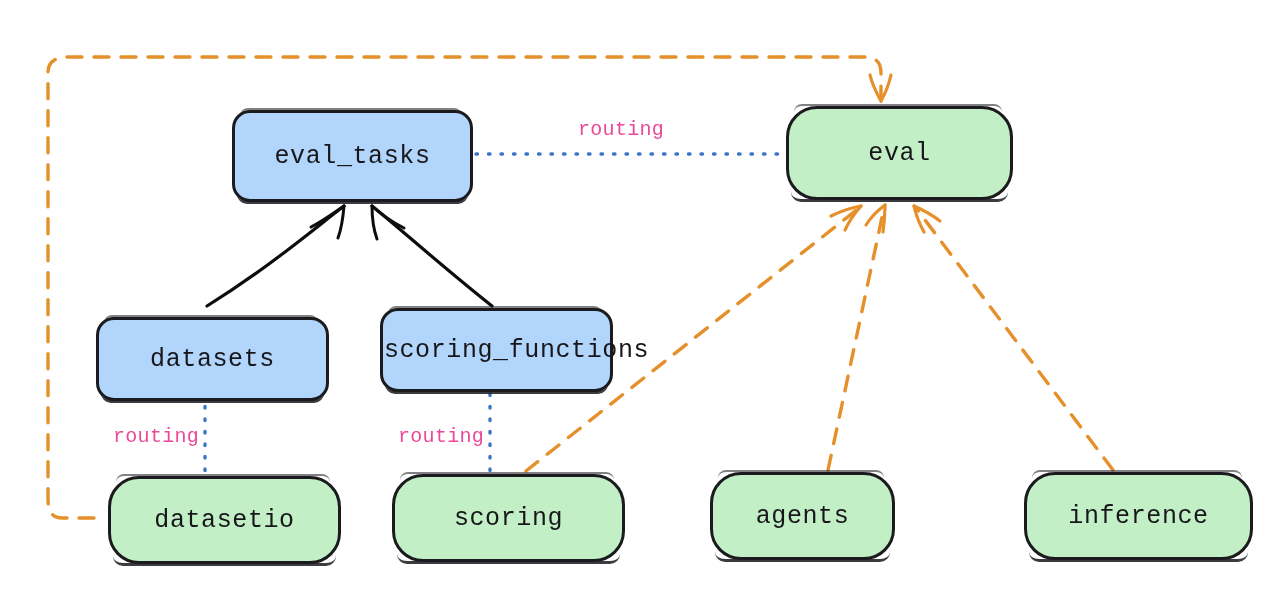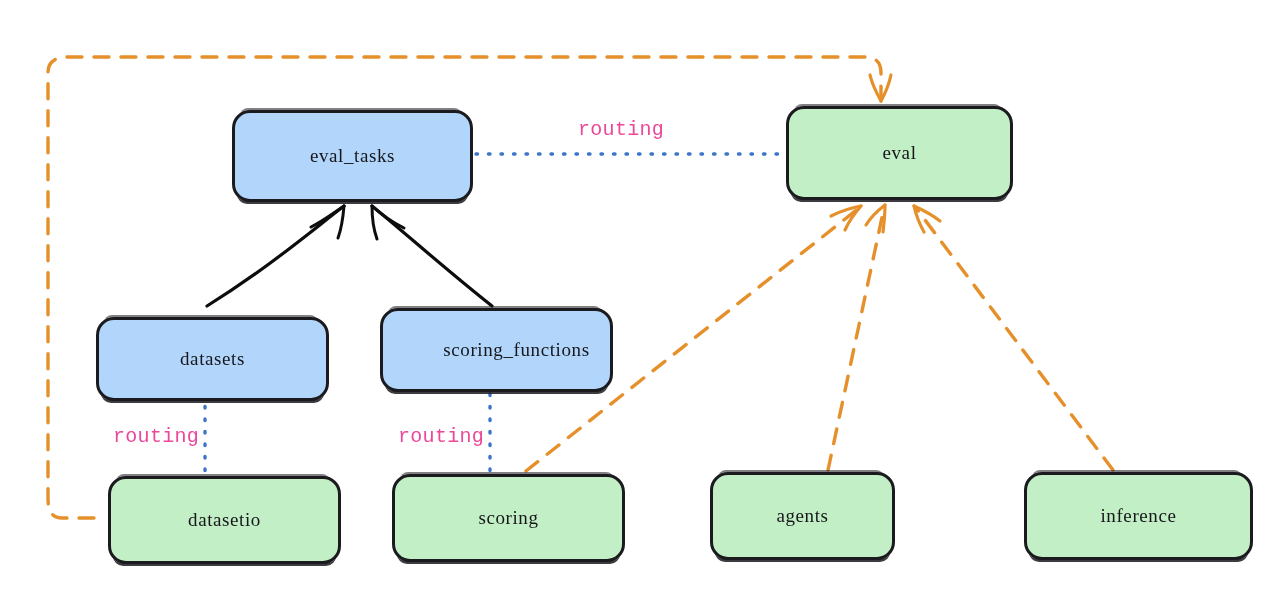--- a/index.html
+++ b/index.html
@@ -32,32 +32,33 @@
     position: absolute;
     box-sizing: border-box;
     border: 3px solid #1b1b1f;
     border-radius: 18px;
     display: flex;
     align-items: center;
     justify-content: center;
     cursor: pointer;
   }
   .node .node-label {
-    font-family: Liberation Serif, serif;
-    font-size: 19px;
+    font-family: Liberation Mono, monospace;
+    font-size: 25px;
     letter-spacing: 0.6px;
     color: #17171b;
     white-space: nowrap;
     user-select: none;
   }
   .node.api {
     background: #b2d6fb;
   }
   .node.provider {
     background: #c2efc5;
+    border-radius: 31px;
   }
   
   .node::after {
     content: "";
     position: absolute;
     left: 2px;
     right: 2px;
     bottom: -5px;
     height: 7px;
     border-bottom: 3px solid #1b1b1f;

